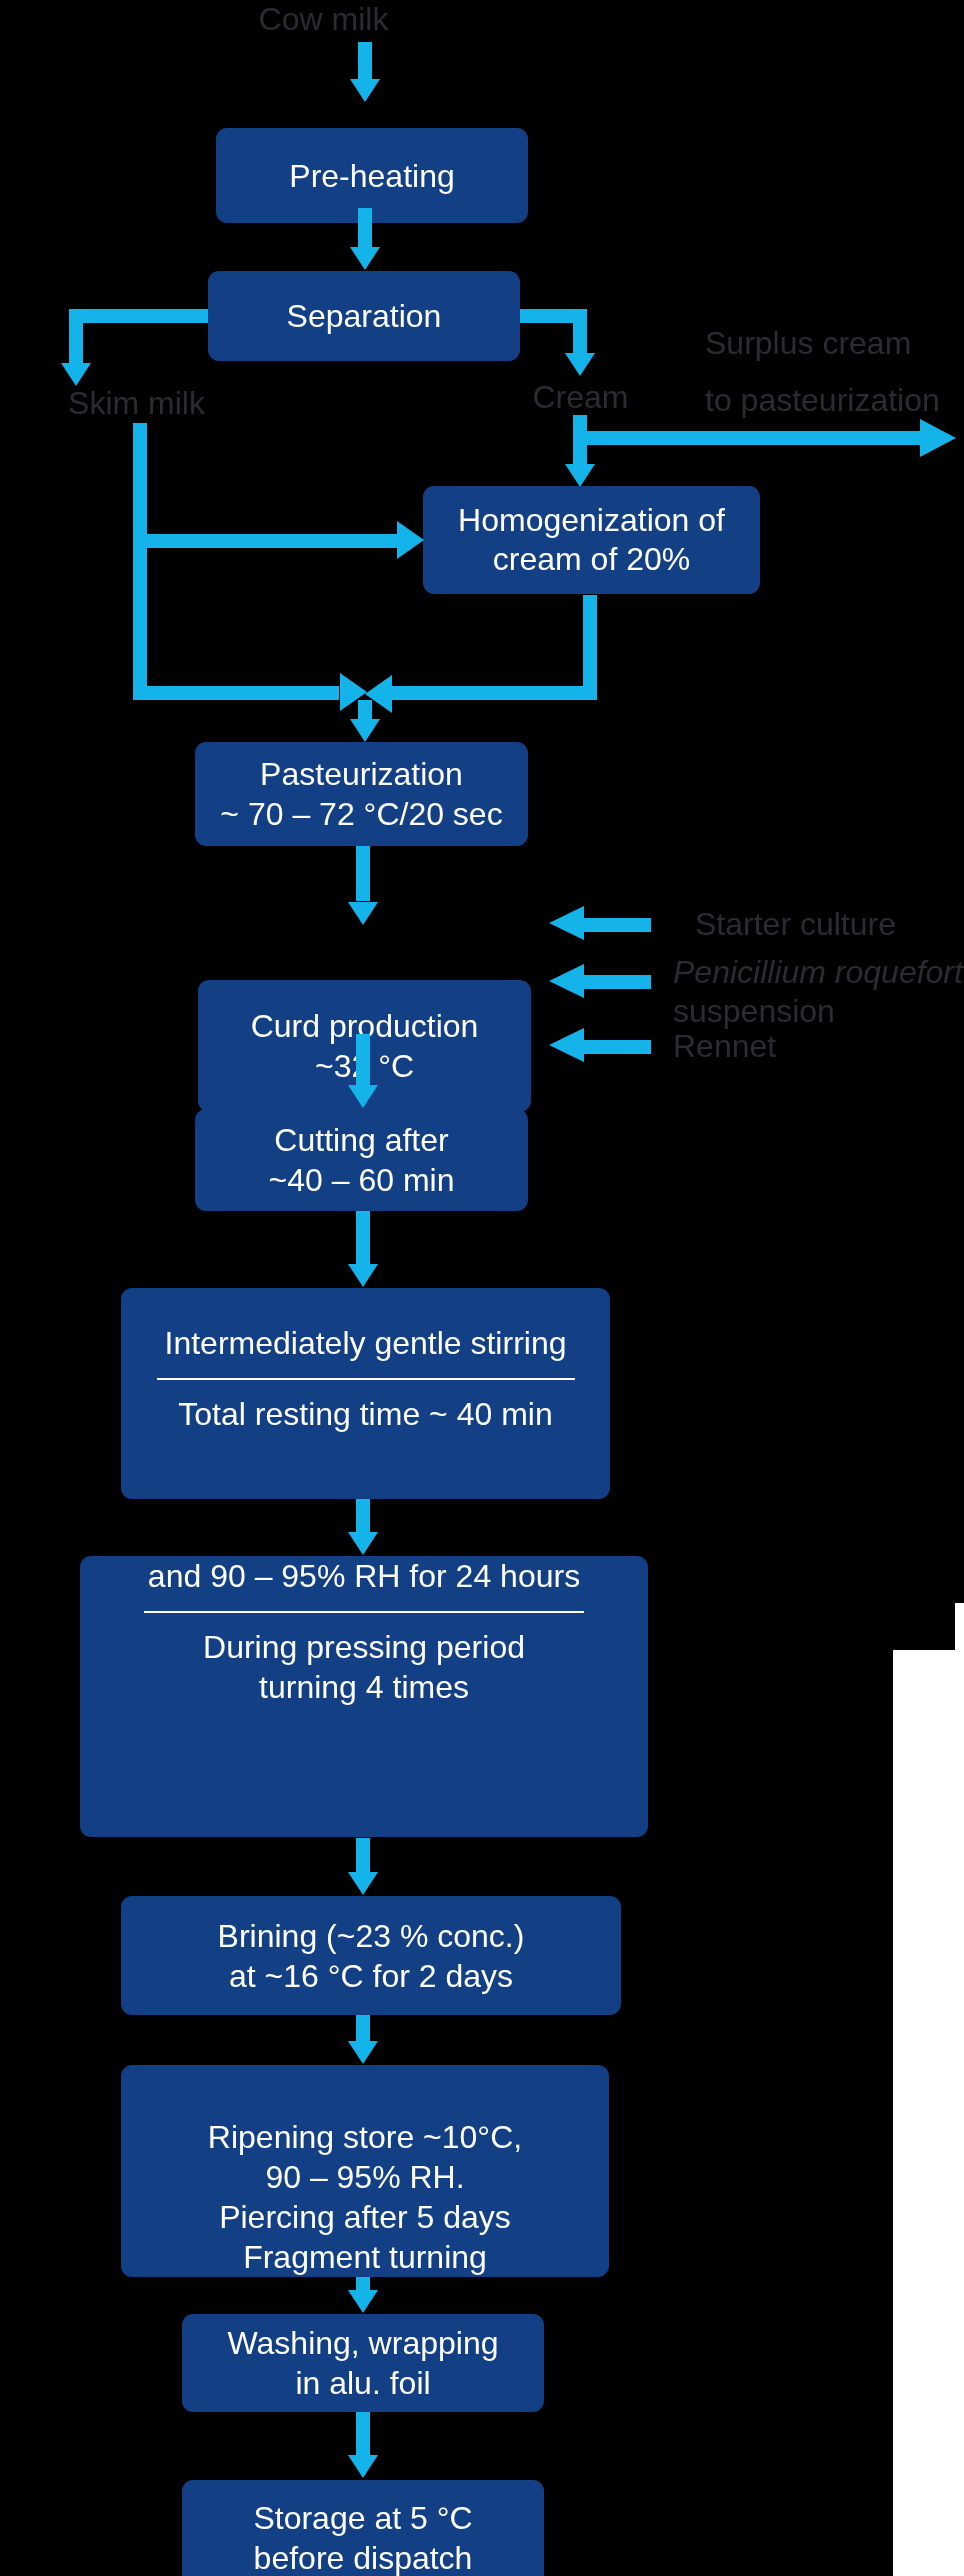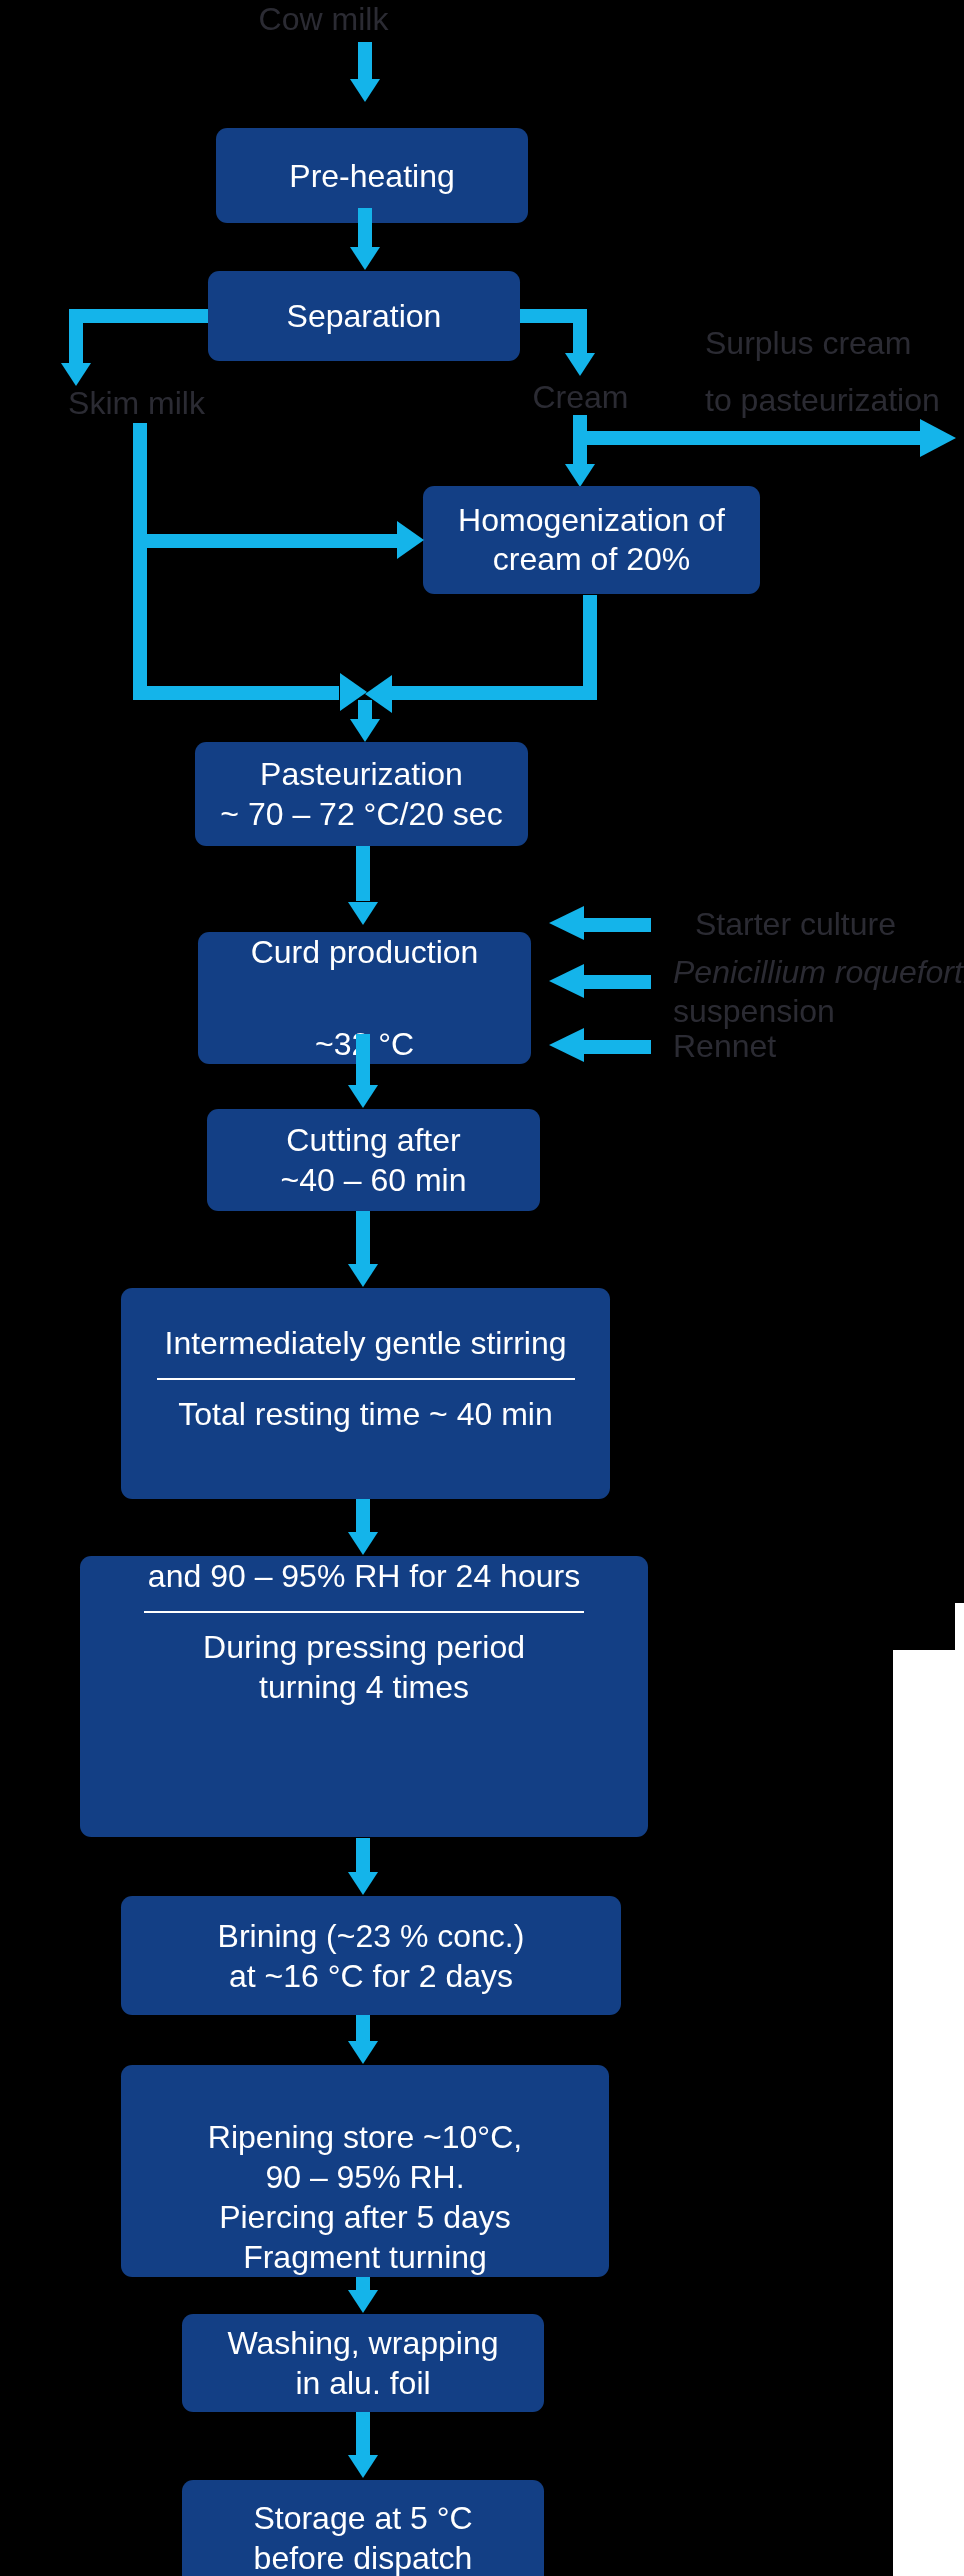--- a/index.html
+++ b/index.html
@@ -88,42 +88,42 @@
   <div class="vshaft" style="left:358px;top:700px;width:13.7px;height:19px;"></div>
   <div class="vhead" style="left:350px;top:719px;"></div>
 
   <div class="box" style="left:195px;top:742px;width:333px;height:104px;">
     <div class="ln">Pasteurization</div>
     <div class="ln">~ 70 – 72 °C/20 sec</div>
   </div>
   <div class="vshaft" style="left:356px;top:846px;width:13.7px;height:55px;"></div>
   <div class="vhead" style="left:348px;top:902px;"></div>
 
-  <div class="box" style="left:198px;top:932px;width:333px;height:132px;justify-content:space-between;">
+  <div class="box" style="left:198px;top:980px;width:333px;height:132px;">
     <div class="ln">Curd production</div>
     <div class="ln">~32 °C</div>
   </div>
 
   <div class="lhead" style="left:549px;top:906px;"></div>
   <div class="hbar" style="left:584px;top:918px;width:67px;height:13.7px;"></div>
   <div class="label" style="left:695px;top:905px;">Starter culture</div>
 
   <div class="lhead" style="left:549px;top:964px;"></div>
   <div class="hbar" style="left:584px;top:975px;width:67px;height:13.7px;"></div>
   <div class="label it" style="left:673px;top:953px;">Penicillium roqueforti</div>
   <div class="label" style="left:673px;top:992px;">suspension</div>
 
   <div class="lhead" style="left:549px;top:1028px;"></div>
   <div class="hbar" style="left:584px;top:1040px;width:67px;height:13.7px;"></div>
   <div class="label" style="left:673px;top:1027px;">Rennet</div>
 
   <div class="vshaft" style="left:356px;top:1034px;width:13.7px;height:51px;"></div>
   <div class="vhead" style="left:348px;top:1085px;"></div>
 
-  <div class="box" style="left:195px;top:1109px;width:333px;height:102px;margin-left:12px;">
+  <div class="box" style="left:195px;top:1109px;width:333px;height:102px;">
     <div class="ln">Cutting after</div>
     <div class="ln">~40 – 60 min</div>
   </div>
   <div class="vshaft" style="left:356px;top:1211px;width:13.7px;height:53px;"></div>
   <div class="vhead" style="left:348px;top:1264px;"></div>
 
   <div class="box" style="left:121px;top:1288px;width:489px;height:211px;justify-content:flex-start;padding-top:0;">
     <div class="ln" style="margin-top:35px;">Intermediately gentle stirring</div>
     <div class="divider" style="width:418px;"></div>
     <div class="ln">Total resting time ~ 40 min</div>

